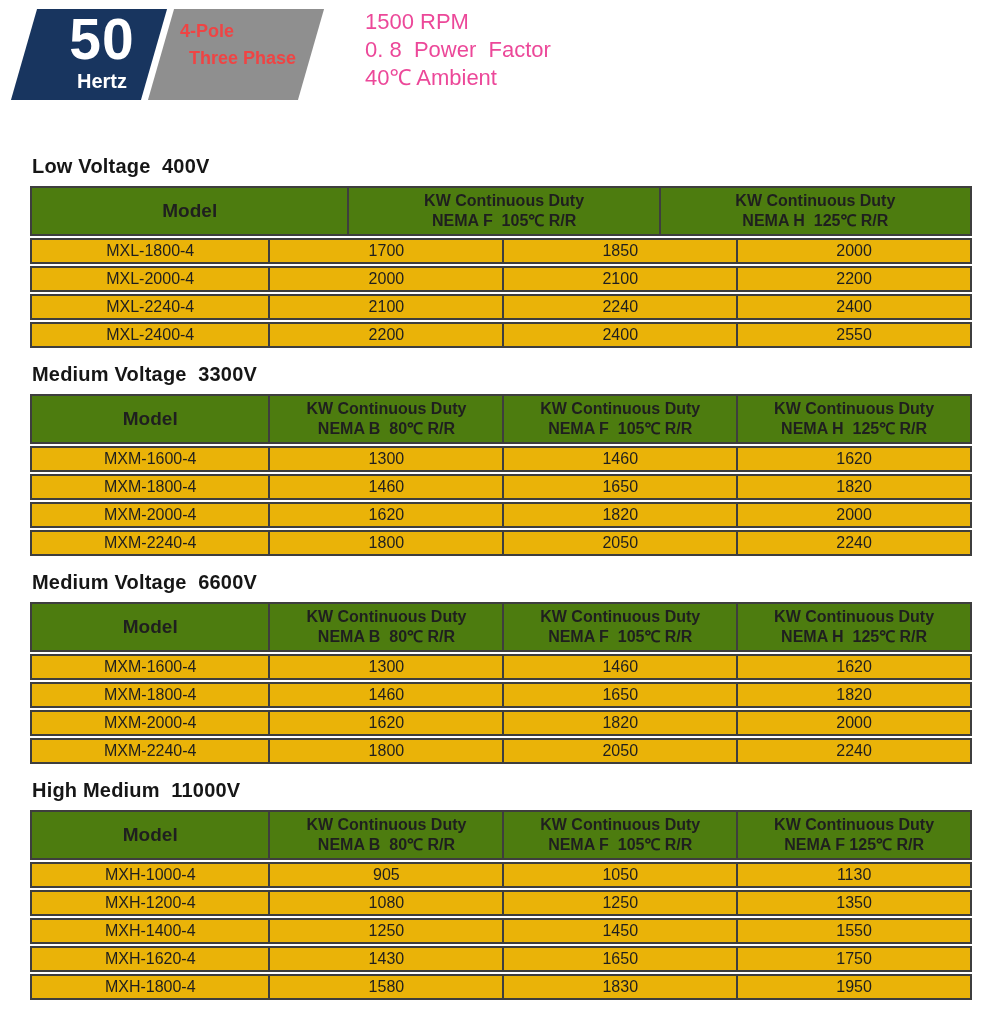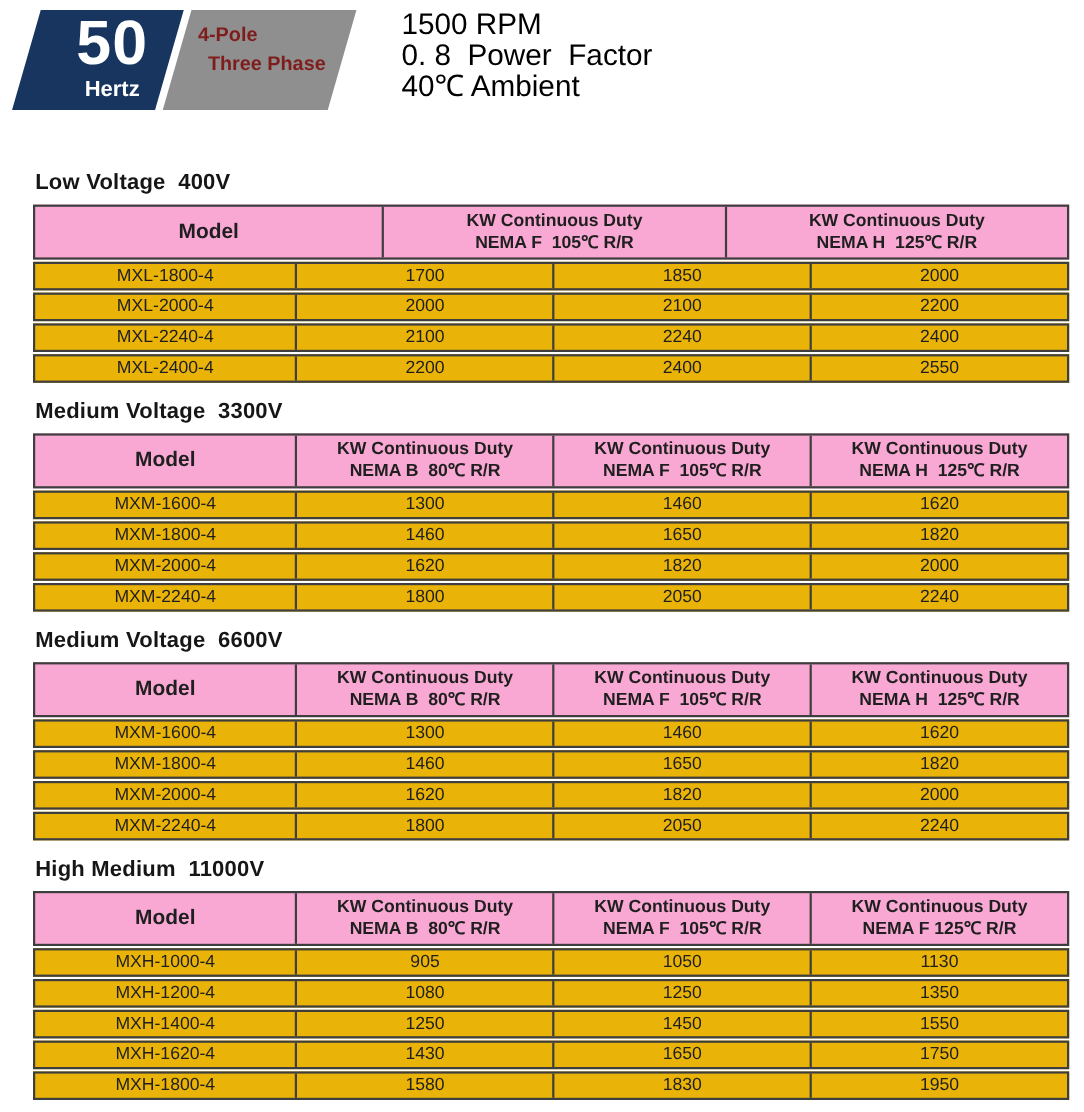--- a/index.html
+++ b/index.html
@@ -15,40 +15,40 @@
   .shape-navy { left:24px; width:130px; background:#18355f; }
   .shape-gray { left:161px; width:150px; background:#8f8f8f; }
   .freq-num {
     position:absolute; left:46px; top:6px; width:112px; text-align:center;
     font-size:57px; font-weight:bold; color:#ffffff; letter-spacing:1px;
   }
   .freq-unit {
     position:absolute; left:46px; top:70px; width:112px; text-align:center;
     font-size:20px; font-weight:bold; color:#ffffff;
   }
-  .pole-block { position:absolute; left:180px; top:18px; color:#7f1d1d; font-weight:bold; font-size:18px; line-height:27px; }
+  .pole-block { position:absolute; left:180px; top:18px; color:#ef4444; font-weight:bold; font-size:18px; line-height:27px; }
   .pole-line2 { margin-left:9px;text-align:center; }
-  .specs { position:absolute; left:365px; top:8px; font-size:27px; line-height:28px; color:#000000; white-space:pre-wrap; }
+  .specs { position:absolute; left:365px; top:8px; font-size:22px; line-height:28px; color:#ec4899; white-space:pre-wrap; }
 
   
   .content { padding:0 25px 0 30px; }
   .sections { margin-top:54px; }
   .section-title {
     font-size:20px; font-weight:bold; color:#161616;
     margin:15px 0 8px 2px; white-space:pre-wrap; letter-spacing:0.2px;
   }
   .sections section:first-child .section-title { margin-top:0; }
 
   .tbl { width:942px; }
   .row {
     display:flex; background:#eab308;
     border:2px solid #3e3e3e; margin-top:2px;
     box-sizing:border-box;
   }
-  .row.head { background:#f9a8d4; margin-top:0; min-height:50px; }
+  .row.head { background:#4d7c0f; margin-top:0; min-height:50px; }
   .cell {
     flex:1; display:flex; flex-direction:column; justify-content:center;
     align-items:center; text-align:center;
     font-size:16px; line-height:20px; color:#1f1f1f;
     border-left:2px solid #3e3e3e; min-height:22px; padding:0;
     white-space:pre-wrap;
   }
   .cell.c0 { border-left:none; flex:1.02; }
   .head .cell { font-weight:bold; }
   .head .cell.c0 { font-size:19px; }

